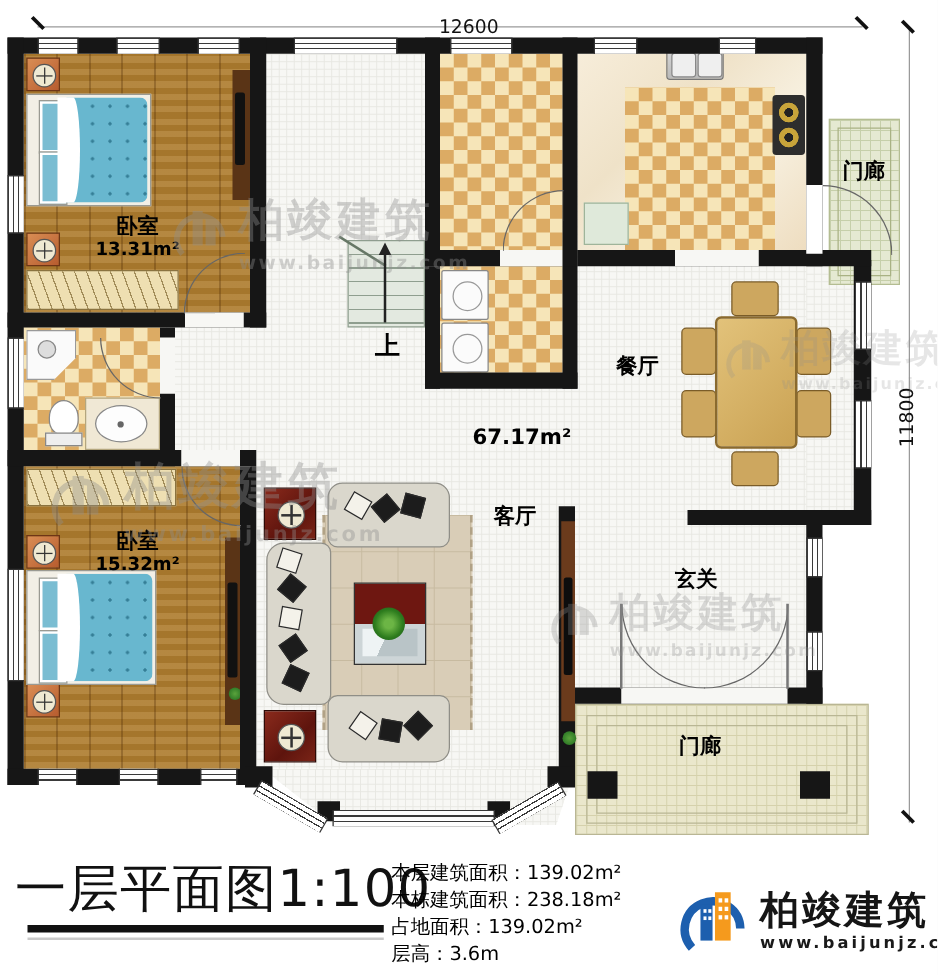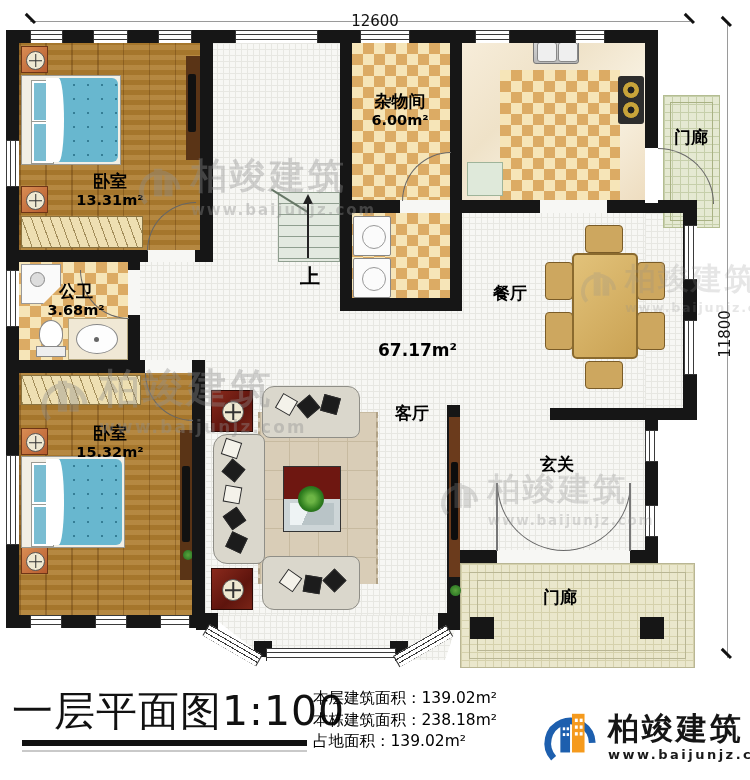--- a/index.html
+++ b/index.html
@@ -240,29 +240,21 @@
   <div class="arc" style="left:658px;top:148px;width:55px;height:55px;border-top-width:1.6px;border-right-width:1.6px;border-top-right-radius:100% 100%"></div>
   <div class="arc" style="left:497px;top:483px;width:66px;height:67px;border-bottom-width:1.6px;border-left-width:1.6px;border-bottom-left-radius:100% 100%"></div>
   <div class="arc" style="left:563px;top:483px;width:67px;height:67px;border-bottom-width:1.6px;border-right-width:1.6px;border-bottom-right-radius:100% 100%"></div>
   <div class="leaf" style="left:496px;top:483px;width:2px;height:68px"></div>
   <div class="leaf" style="left:629px;top:483px;width:2px;height:68px"></div>
 
   <div class="lbl" style="left:55px;top:172px;width:110px">
     <div>卧室</div>
     <div class="area">13.31m²</div>
   </div>
-  <div class="lbl" style="left:350px;top:92px;width:100px">
-    <div>杂物间</div>
-    <div class="area">6.00m²</div>
-  </div>
   <div class="lbl" style="left:660px;top:128px;width:62px">门廊</div>
-  <div class="lbl" style="left:30px;top:282px;width:92px">
-    <div>公卫</div>
-    <div class="area">3.68m²</div>
-  </div>
   <div class="lbl" style="left:480px;top:284px;width:60px">餐厅</div>
   <div class="lbl" style="left:370px;top:341px;width:95px">67.17m²</div>
   <div class="lbl" style="left:382px;top:404px;width:60px">客厅</div>
   <div class="lbl" style="left:55px;top:424px;width:110px">
     <div>卧室</div>
     <div class="area">15.32m²</div>
   </div>
   <div class="lbl" style="left:522px;top:455px;width:70px">玄关</div>
   <div class="lbl" style="left:520px;top:588px;width:80px">门廊</div>
   <div class="lbl" style="left:296px;top:265px;width:28px;font-size:20px">上</div>
@@ -312,20 +304,21 @@
     </div>
   </div>
 
   <div class="bigtitle" style="left:12px;top:684px">一层平面图1:100</div>
   <div style="position:absolute;left:22px;top:740px;width:285px;height:6px;background:#111"></div>
   <div style="position:absolute;left:22px;top:750px;width:285px;height:2px;background:#c9c9c9"></div>
   <div class="info" style="left:313px;top:688px">
     <div>本层建筑面积：139.02m²</div>
     <div>本栋建筑面积：238.18m²</div>
     <div>占地面积：139.02m²</div>
+    <div>层高：3.6m</div>
   </div>
   <div class="brand" style="left:542px;top:706px">
     <svg width="58" height="62" viewBox="0 0 60 64">
       <path d="M12 54 A23 23 0 1 1 52 38" fill="none" stroke="#1d5fae" stroke-width="7"></path>
       <rect x="19" y="18" width="10" height="30" fill="#1d5fae"></rect>
       <rect x="31" y="8" width="13" height="40" fill="#f59a1d"></rect>
       <rect x="21.5" y="22" width="2.5" height="3" fill="#fff"></rect>
         <rect x="25.5" y="22" width="2.5" height="3" fill="#fff"></rect>
       <rect x="21.5" y="28" width="2.5" height="3" fill="#fff"></rect>
         <rect x="25.5" y="28" width="2.5" height="3" fill="#fff"></rect>

